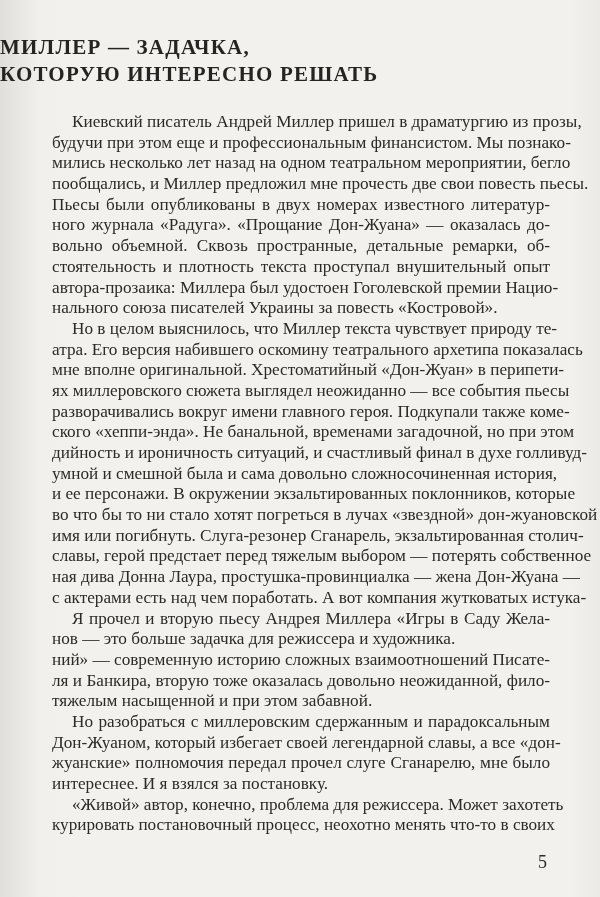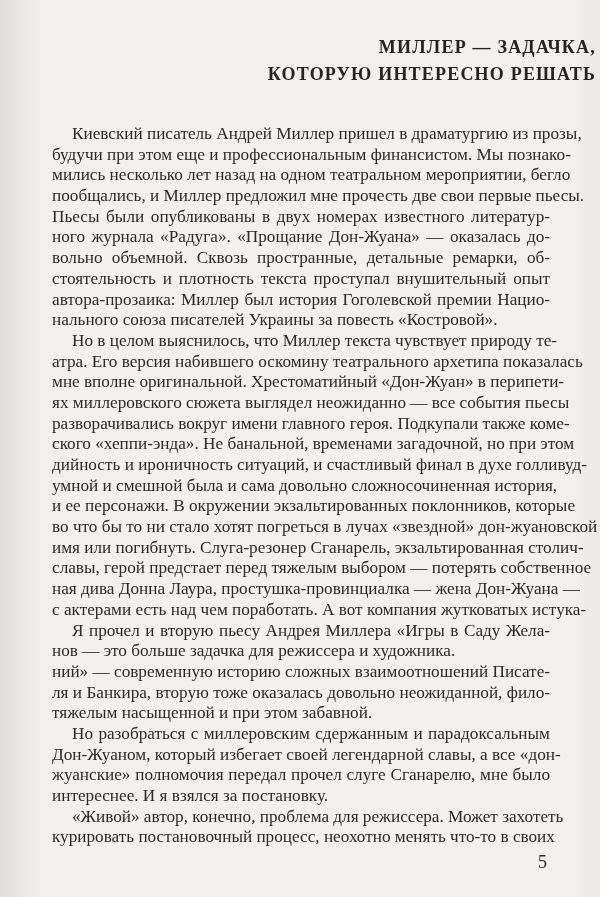--- a/index.html
+++ b/index.html
@@ -22,34 +22,34 @@
       background:
         linear-gradient(90deg, rgba(210,208,204,0.55) 0px, rgba(235,234,231,0.2) 40px, rgba(0,0,0,0) 80px),
         linear-gradient(270deg, rgba(225,223,220,0.4) 0px, rgba(0,0,0,0) 30px),
         #f2f1ee;
     }
     .title {
       position: absolute;
       left: 0;
       width: 596px;
       top: 34px;
-      text-align: right;
+      text-align: left;
       font-weight: bold;
-      font-size: 18px;
+      font-size: 21px;
       line-height: 27px;
       letter-spacing: 1.2px;
       color: #252422;
     }
     .title .tline {
       display: block;
     }
     .body-text {
       position: absolute;
       left: 52px;
-      top: 124px;
+      top: 112px;
       width: 498px;
     }
     .line {
       display: block;
       font-size: 17.2px;
       line-height: 20.7px;
       height: 20.7px;
       white-space: nowrap;
       text-align: justify;
       text-align-last: justify;
@@ -77,27 +77,27 @@
   <div class="title">
     <span class="tline">МИЛЛЕР — ЗАДАЧКА,</span>
     <span class="tline">КОТОРУЮ ИНТЕРЕСНО РЕШАТЬ</span>
   </div>
 
   <div class="body-text">
 
     <span class="line indent">Киевский писатель Андрей Миллер пришел в драматургию из прозы,</span>
     <span class="line">будучи при этом еще и профессиональным финансистом. Мы познако-</span>
     <span class="line">мились несколько лет назад на одном театральном мероприятии, бегло</span>
-    <span class="line last">пообщались, и Миллер предложил мне прочесть две свои первые пьесы.</span>
+    <span class="line last">пообщались, и Миллер предложил мне прочесть две свои повесть пьесы.</span>
 
     <span class="line">Пьесы были опубликованы в двух номерах известного литератур-</span>
     <span class="line">ного журнала «Радуга». «Прощание Дон-Жуана» — оказалась до-</span>
     <span class="line">вольно объемной. Сквозь пространные, детальные ремарки, об-</span>
     <span class="line">стоятельность и плотность текста проступал внушительный опыт</span>
-    <span class="line">автора-прозаика: Миллер был история Гоголевской премии Нацио-</span>
+    <span class="line">автора-прозаика: Миллера был удостоен Гоголевской премии Нацио-</span>
     <span class="line last">нального союза писателей Украины за повесть «Костровой».</span>
 
     <span class="line indent">Но в целом выяснилось, что Миллер текста чувствует природу те-</span>
     <span class="line">атра. Его версия набившего оскомину театрального архетипа показалась</span>
     <span class="line">мне вполне оригинальной. Хрестоматийный «Дон-Жуан» в перипети-</span>
     <span class="line">ях миллеровского сюжета выглядел неожиданно — все события пьесы</span>
     <span class="line">разворачивались вокруг имени главного героя. Подкупали также коме-</span>
     <span class="line">ского «хеппи-энда». Не банальной, временами загадочной, но при этом</span>
     <span class="line">дийность и ироничность ситуаций, и счастливый финал в духе голливуд-</span>
     <span class="line">умной и смешной была и сама довольно сложносочиненная история,</span>

